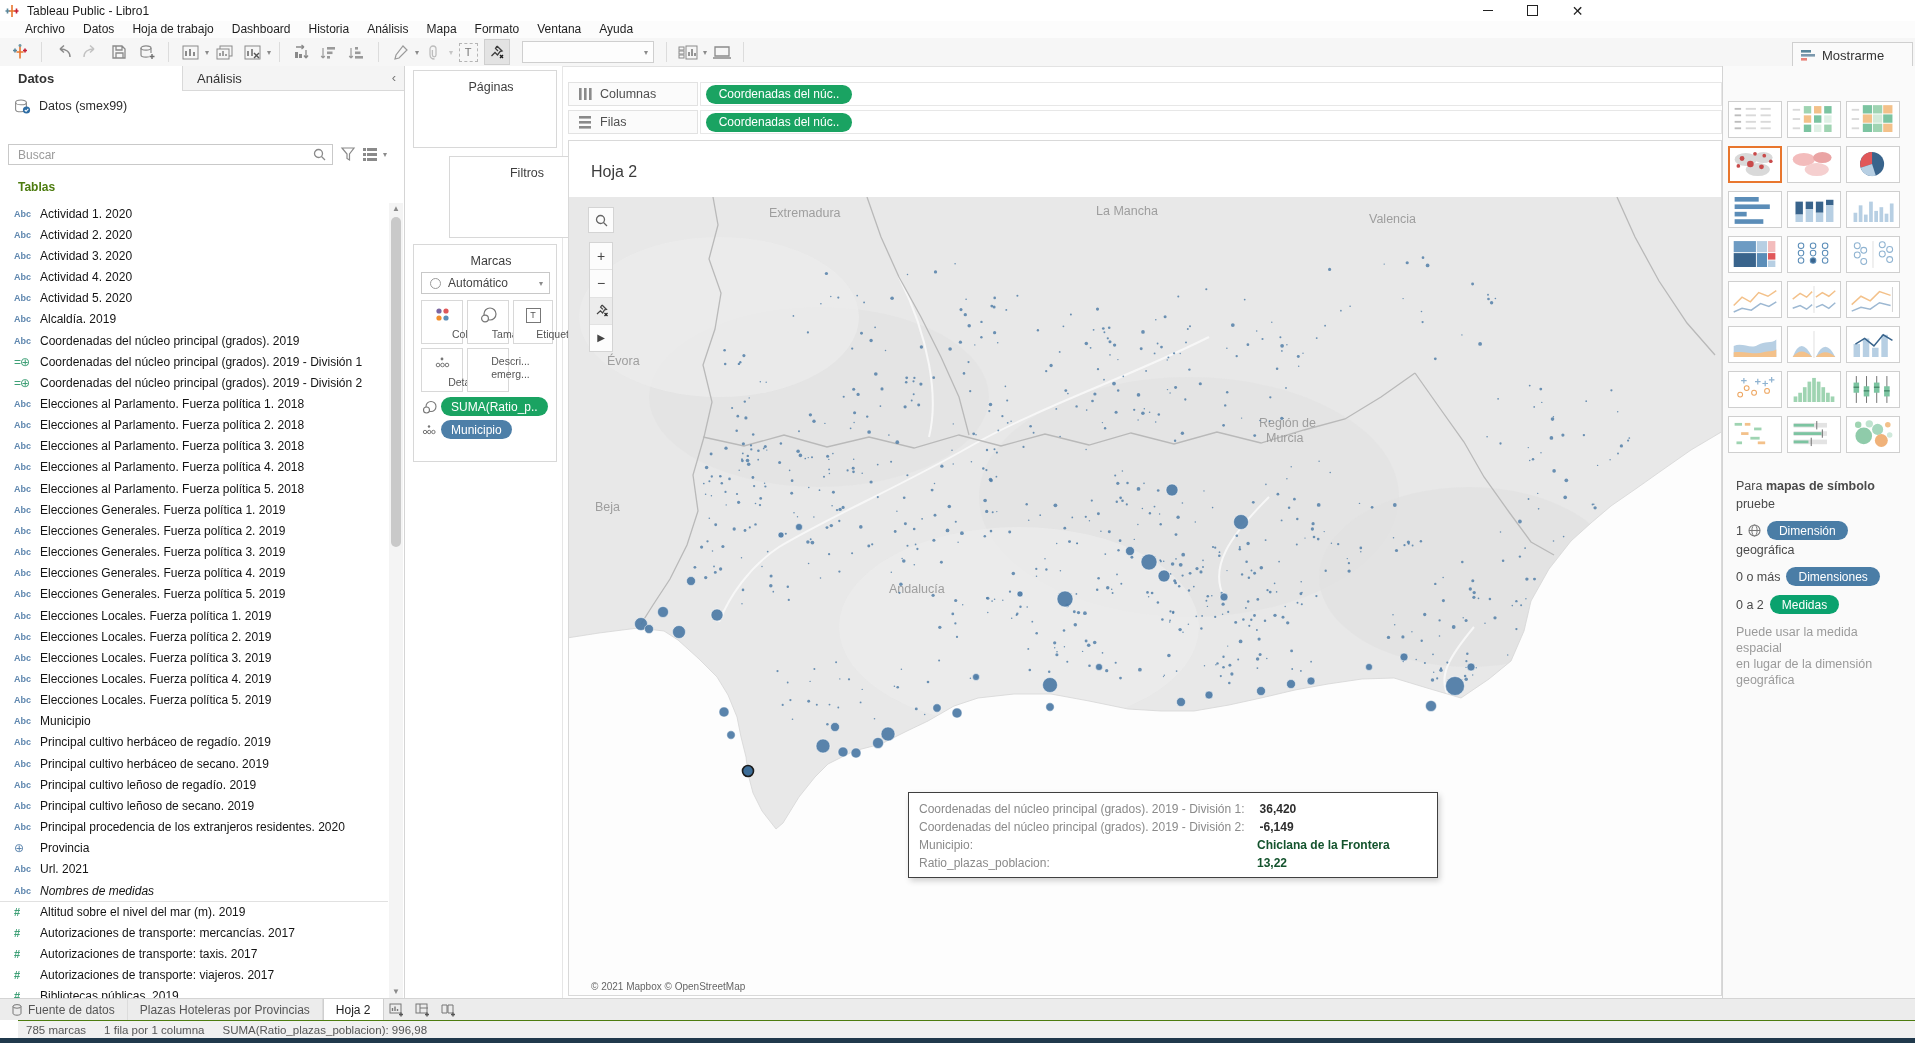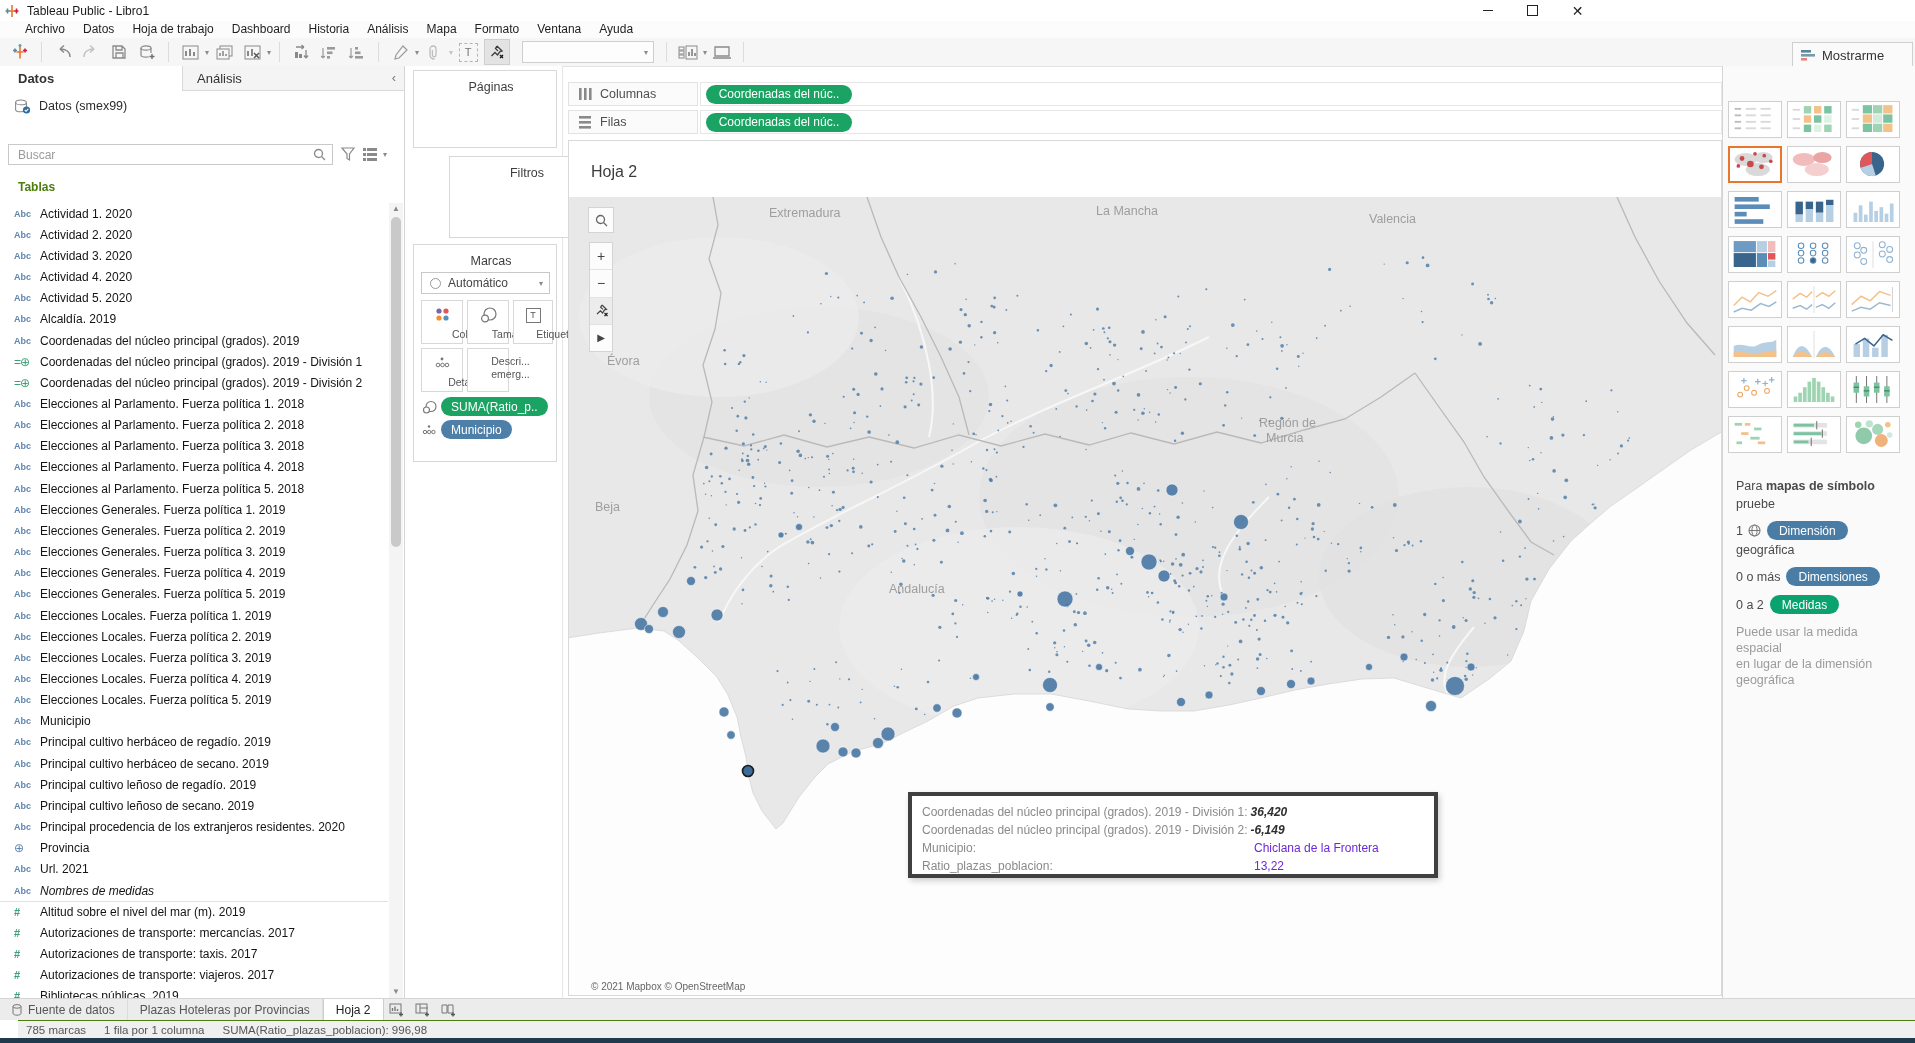--- a/index.html
+++ b/index.html
@@ -91,26 +91,26 @@
   #sheetbox{left:568px;top:140px;width:1154px;height:856px;border:1px solid #d9d9d9;background:#fff;box-sizing:border-box;}
   #sheet-title{position:absolute;left:22px;top:22px;font-size:16px;color:#3c3c3c;}
   #mapwrap{position:absolute;left:0px;top:56px;width:1152px;height:798px;overflow:hidden;background:#e8e8e8;}
   #attribution{position:absolute;left:22px;bottom:3px;font-size:10px;color:#666;}
   .map-ctl{position:absolute;background:#fcfcfc;border:1px solid #d4d4d4;box-sizing:border-box;color:#555;}
   #ctl-search{left:19px;top:10px;width:26px;height:26px;display:flex;align-items:center;justify-content:center;}
   #ctl-group{left:20px;top:45px;width:24px;height:110px;display:flex;flex-direction:column;}
   #ctl-group .c{flex:1;display:flex;align-items:center;justify-content:center;font-size:14px;color:#444;}
   #ctl-group .c.pinned{background:#ececec;}
   
-  #tooltip{left:908px;top:792px;width:530px;height:86px;background:#fff;border:4px solid #404040;
+  #tooltip{left:908px;top:792px;width:530px;height:86px;background:#fff;border:1px solid #404040;
            box-shadow:2px 3px 6px rgba(0,0,0,.18);box-sizing:border-box;padding:7px 8px 0 10px;z-index:5;}
   .tt-row{display:flex;font-size:12px;line-height:18px;}
   .tt-label{color:#8a8a8a;white-space:nowrap;}
-  .tt-val-inline{color:#2e2e2e;font-weight:bold;margin-left:3px;font-style:italic;}
-  .tt-val-col{color:#6d28d9;width:172px;margin-left:auto;text-align:left;}
+  .tt-val-inline{color:#2e2e2e;font-weight:bold;margin-left:15px;}
+  .tt-val-col{color:#14532d;width:172px;margin-left:auto;text-align:left;font-weight:bold;}
   
   #showme{left:1722px;top:66px;width:193px;height:932px;background:#fafafa;border-left:1px solid #d4d4d4;box-sizing:border-box;}
   .thumb{position:absolute;width:54px;height:37px;background:#fff;border:1px solid #cfcfcf;box-sizing:border-box;
          display:flex;align-items:center;justify-content:center;}
   .thumb.sel{border:2px solid #e8762d;}
   #sm-help{position:absolute;left:13px;top:412px;width:170px;font-size:12.5px;color:#4a4a4a;}
   #sm-help .line{margin-bottom:2px;line-height:16px;}
   .sm-badge{display:inline-flex;align-items:center;justify-content:center;height:19px;border-radius:10px;
             color:#fff;font-size:12px;padding:0 12px;margin-left:6px;}
   .sm-badge.blue{background:#4a7da6;}

